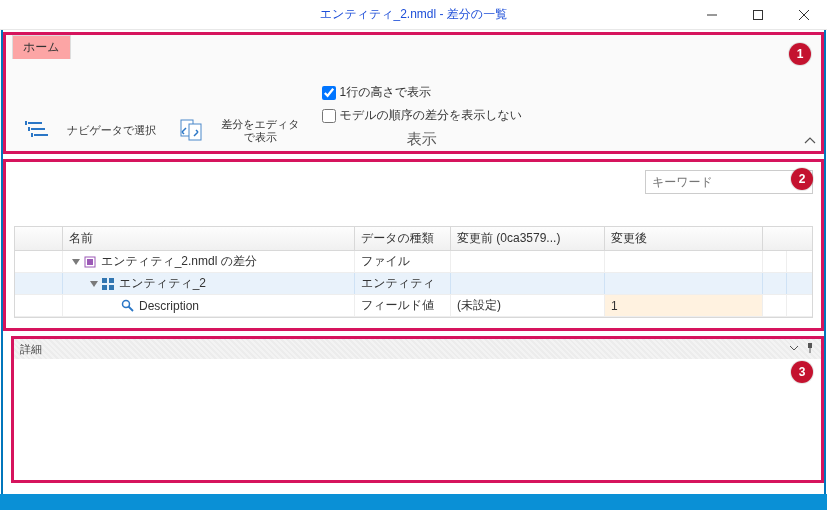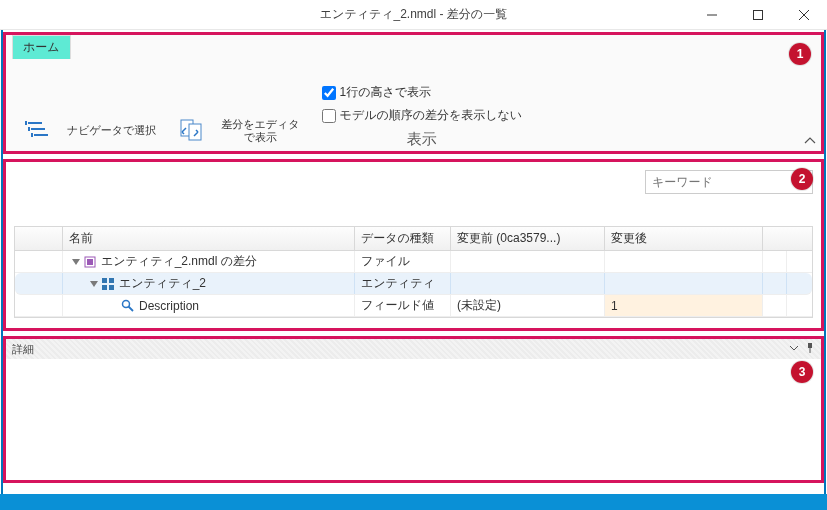--- a/index.html
+++ b/index.html
@@ -1,25 +1,25 @@
 <!DOCTYPE html>
 <html><head>
 <meta charset="utf-8">
 <style>
   * { box-sizing: border-box; margin: 0; padding: 0; font-family: "Yu Gothic UI", "Meiryo", sans-serif; }
   body { width: 827px; height: 510px; background: #fff; font-size: 12px; color: #333; position: relative; }
   .titlebar { height: 30px; display: flex; align-items: center; justify-content: center; background: #fff; position: relative; border-bottom: 1px solid #e8e8e8; }
-  .titlebar .title { font-size: 12px; color: #404040; }
+  .titlebar .title { font-size: 12px; color: #1d4ed8; }
   .winctrls { position: absolute; right: 0; top: 0; display: flex; }
   .winbtn { width: 46px; height: 30px; display: flex; align-items: center; justify-content: center; font-size: 11px; color: #333; cursor: default; }
   .winbtn svg { display: block; }
   .ribbon-outline { border: 3px solid #d6145d; margin: 2px 3px 0 3px; position: relative; background: #fafafa; }
   .ribbon-tabstrip { height: 24px; display: flex; align-items: flex-end; padding: 2px 6px 0 6px; gap: 6px; }
   .ribbon-tab { padding: 3px 10px; font-size: 12px; background: #fafafa; border: 1px solid transparent; border-bottom: none; }
-  .ribbon-tab.active { background: #5eead4; border-color: #ddd; }
+  .ribbon-tab.active { background: #fca5a5; border-color: #ddd; }
   .ribbon-body { display: flex; padding: 4px 8px 2px 8px; gap: 2px; min-height: 92px; }
   .ribbon-group { display: flex; flex-direction: column; align-items: center; justify-content: flex-end; padding: 0 6px; }
   .ribbon-btn { display: flex; flex-direction: row; align-items: center; gap: 11px; padding: 2px 4px; }
   .ribbon-btn .iconbox { width: 32px; height: 32px; display: flex; align-items: center; justify-content: center; }
   .ribbon-btn .lbl { font-size: 11px; text-align: center; line-height: 1.2; white-space: pre-line; }
   .ribbon-checks { display: flex; flex-direction: column; gap: 6px; padding: 6px 4px 2px 4px; }
   .ribbon-check { display: flex; align-items: center; gap: 4px; font-size: 12px; }
   .ribbon-check input { width: 14px; height: 14px; }
   .ribbon-group-title { font-size: 15px; color: #555; margin-top: 4px; }
   .ribbon-collapse { position: absolute; right: 6px; bottom: 2px; cursor: default; }
@@ -31,29 +31,29 @@
   .grid-head { display: flex; background: linear-gradient(#fdfdfd,#f0f0f0); border-bottom: 1px solid #d8d8d8; height: 24px; }
   .gcell { border-right: 1px solid #d8d8d8; padding: 4px 6px; font-size: 12px; color: #333; display: flex; align-items: center; overflow: hidden; white-space: nowrap; }
   .ghandle { width: 48px; }
   .gname { width: 292px; }
   .gtype { width: 96px; }
   .gbefore { width: 154px; }
   .gafter { width: 158px; }
   .gend { width: 24px; border-right: none; }
   .grow { display: flex; height: 22px; border-bottom: 1px solid #eee; }
   .grow .gcell { border-right: 1px solid #eee; }
-  .grow.sel { background: #e9f2fb; border-radius: 6px; }
+  .grow.sel { background: #e9f2fb; }
   .grow.sel .gcell { border-right-color: #cfe2f5; }
   .tw { display:inline-block; width:0; height:0; border-style:solid; border-width:4px 0 4px 6px; border-color: transparent transparent transparent #7a7a7a; margin-right:4px; transform: rotate(90deg); }
   .rowicon { width:14px; height:14px; display:inline-flex; align-items:center; justify-content:center; margin-right:4px; }
   .indent1 { padding-left: 10px; text-align: center; }
   .indent2 { padding-left: 28px; }
   .indent3 { padding-left: 58px; text-align: right; }
   .after-changed { background: #fff2e0; }
-  .detail-outline { border: 3px solid #d6145d; margin: 5px 3px 3px 3px; position: relative; background: #fff; height: 147px; }
+  .detail-outline { border: 3px solid #d6145d; margin: 5px 3px 3px 11px; position: relative; background: #fff; height: 147px; }
   .detail-header { height: 20px; background: repeating-linear-gradient(45deg,#f3f3f3 0,#f3f3f3 2px,#ececec 2px,#ececec 4px); display: flex; align-items: center; padding: 0 6px; font-size: 11px; color: #444; position: relative; }
   .detail-pin { position: absolute; right: 4px; top: 2px; display: flex; gap: 2px; }
   .detail-pin span { width: 14px; height: 14px; display: inline-flex; align-items: center; justify-content: center; font-size: 10px; color: #555; }
   .bottombar { position: absolute; left: 0; bottom: 0; right: 0; height: 16px; background: #0a90d6; }
   .big-outline { position: absolute; inset: 1px 1px 1px 1px; border: 2px solid #0176bb; pointer-events: none; }
   svg { overflow: visible; }
 </style>
 </head>
 <body>
 

